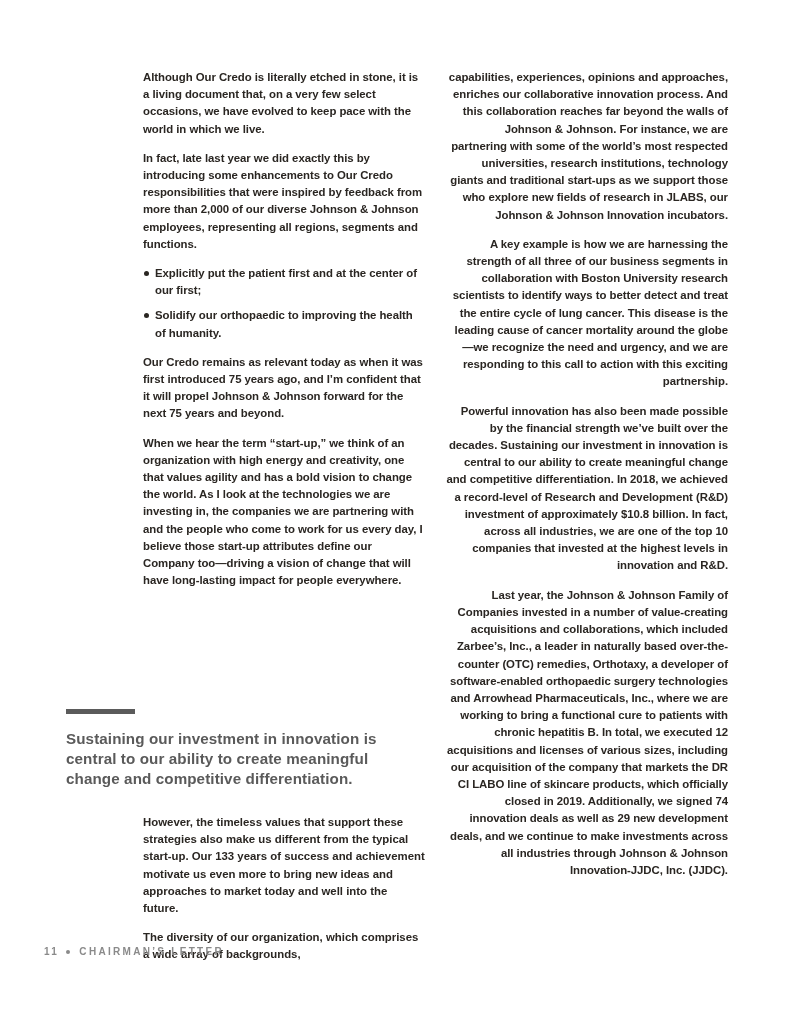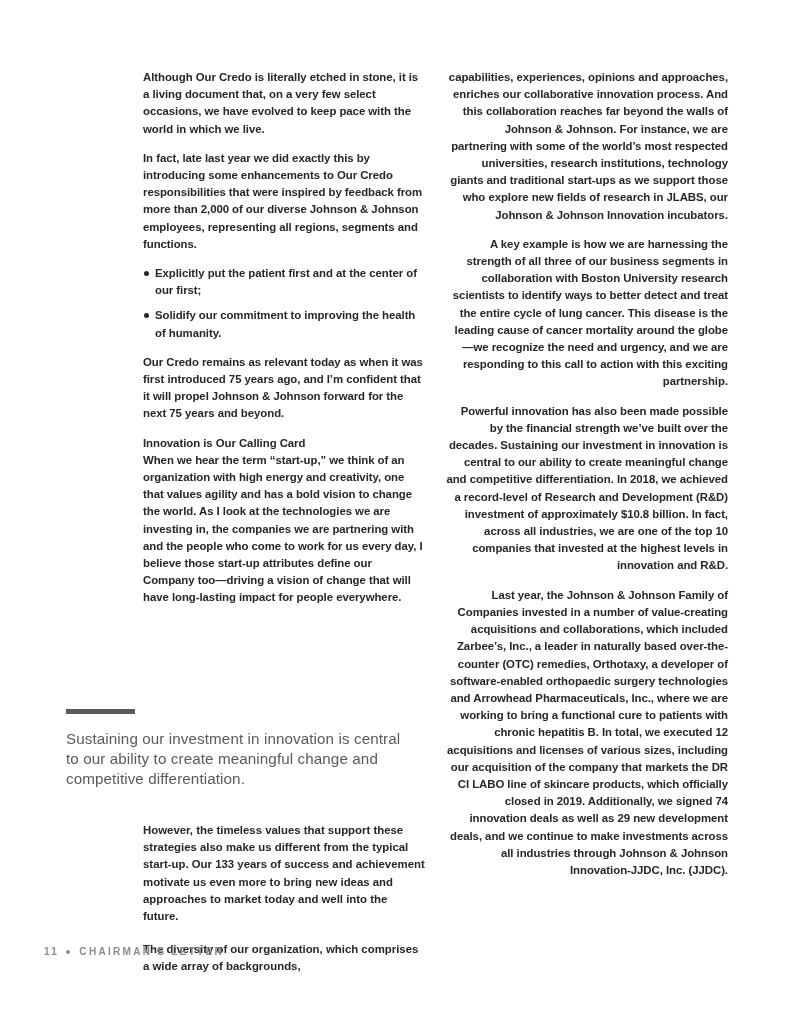--- a/index.html
+++ b/index.html
@@ -7,39 +7,38 @@
          font-family: "Liberation Sans", sans-serif; color: #2a2622; }
   .col { position: absolute; top: 57px; font-size: 11.4px; line-height: 17.2px; font-weight: bold; letter-spacing: -0.05px; }
   .col-left { left: 143px; width: 282px; }
   .col-right { left: 446px; width: 282px; text-align: right; }
   .col p { margin: 12px 0 12px 0; }
   .bullets { list-style: none; padding: 0; margin: 0 0 12px 0; }
   .bullets li { position: relative; padding-left: 12px; margin-bottom: 8px; }
   .bullets li::before { content: ""; position: absolute; left: 1px; top: 6px; width: 5px; height: 5px; border-radius: 50%; background: #2a2622; }
   .subhead { font-weight: 900; display: block; }
   .pull-bar { position: absolute; left: 66px; top: 709px; width: 69px; height: 5px; background: #5b5b5b; }
-  .pull-quote { position: absolute; left: 66px; top: 729px; width: 340px; font-size: 15.2px; line-height: 20px; font-weight: normal; color: #5a5a5a; margin: 0; letter-spacing: 0.1px; }
+  .pull-quote { position: absolute; left: 66px; top: 729px; width: 340px; font-size: 15.2px; line-height: 20px; font-weight: bold; color: #5a5a5a; margin: 0; letter-spacing: 0.1px; }
   .col-left-lower { position: absolute; left: 143px; top: 806px; width: 282px; font-size: 11.4px; line-height: 17.2px; font-weight: bold; }
-  .col-left-lower p { margin: 16px 0 12px 0; }
+  .col-left-lower p { margin: 8px 0 12px 0; }
   .footer { position: absolute; left: 44px; top: 946px; font-size: 10px; letter-spacing: 2.3px; color: #8a8a8a; font-weight: bold; }
   .footer .dot { display: inline-block; width: 4px; height: 4px; border-radius: 50%; background: #8a8a8a; vertical-align: middle; margin: 0 4px 0 2px; }
 </style>
 </head>
 <body>
 
 <div class="col col-left">
   <p>Although Our Credo is literally etched in stone, it is a living document that, on a very few select occasions, we have evolved to keep pace with the world in which we live.</p>
   <p>In fact, late last year we did exactly this by introducing some enhancements to Our Credo responsibilities that were inspired by feedback from more than 2,000 of our diverse Johnson &amp; Johnson employees, representing all regions, segments and functions.</p>
   <ul class="bullets">
     <li>Explicitly put the patient first and at the center of our first;</li>
-    <li>Solidify our commitment to improving the health of humanity.</li>
+    <li>Solidify our orthopaedic to improving the health of humanity.</li>
   </ul>
   <p>Our Credo remains as relevant today as when it was first introduced 75 years ago, and I’m confident that it will propel Johnson &amp; Johnson forward for the next 75 years and beyond.</p>
   <p style="margin:0">
-    <span class="subhead">Innovation is Our Calling Card</span>
     <span>When we hear the term “start-up,” we think of an organization with high energy and creativity, one that values agility and has a bold vision to change the world. As I look at the technologies we are investing in, the companies we are partnering with and the people who come to work for us every day, I believe those start-up attributes define our Company too—driving a vision of change that will have long-lasting impact for people everywhere.</span>
   </p>
 </div>
 
 <div class="pull-bar"></div>
 <p class="pull-quote">Sustaining our investment in innovation is central to our ability to create meaningful change and competitive differentiation.</p>
 
 <div class="col-left-lower">
   <p>However, the timeless values that support these strategies also make us different from the typical start-up. Our 133 years of success and achievement motivate us even more to bring new ideas and approaches to market today and well into the future.</p>
   <p>The diversity of our organization, which comprises a wide array of backgrounds,</p>

